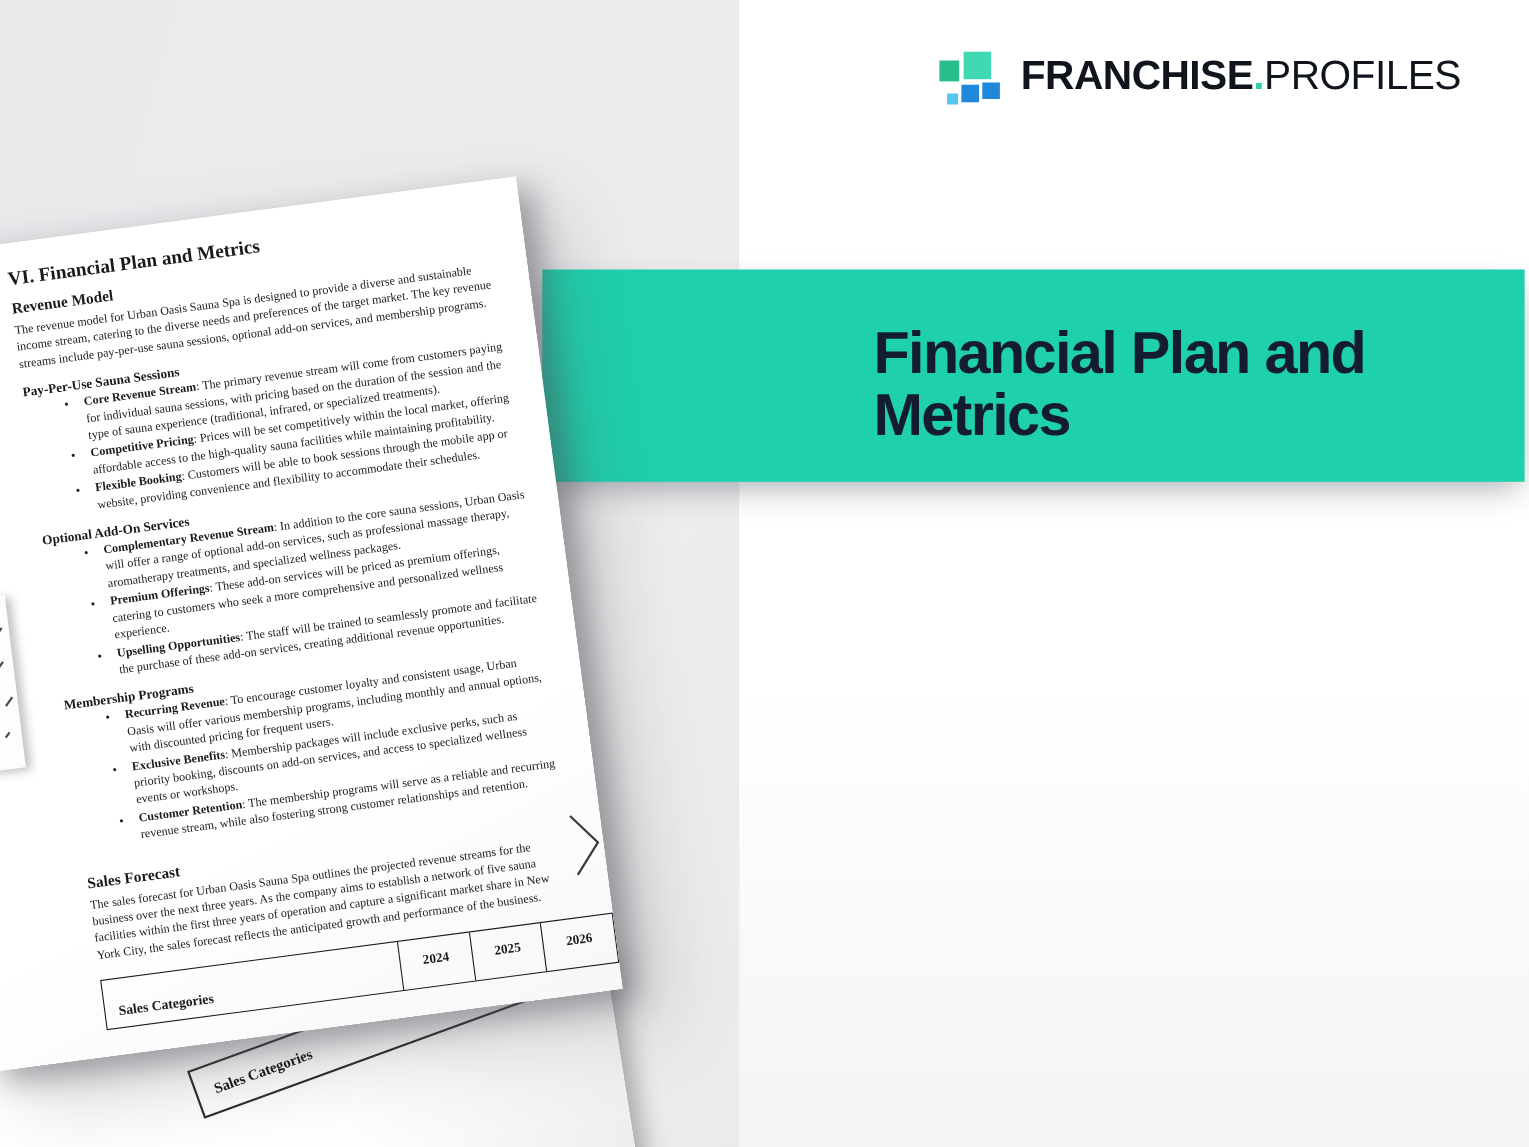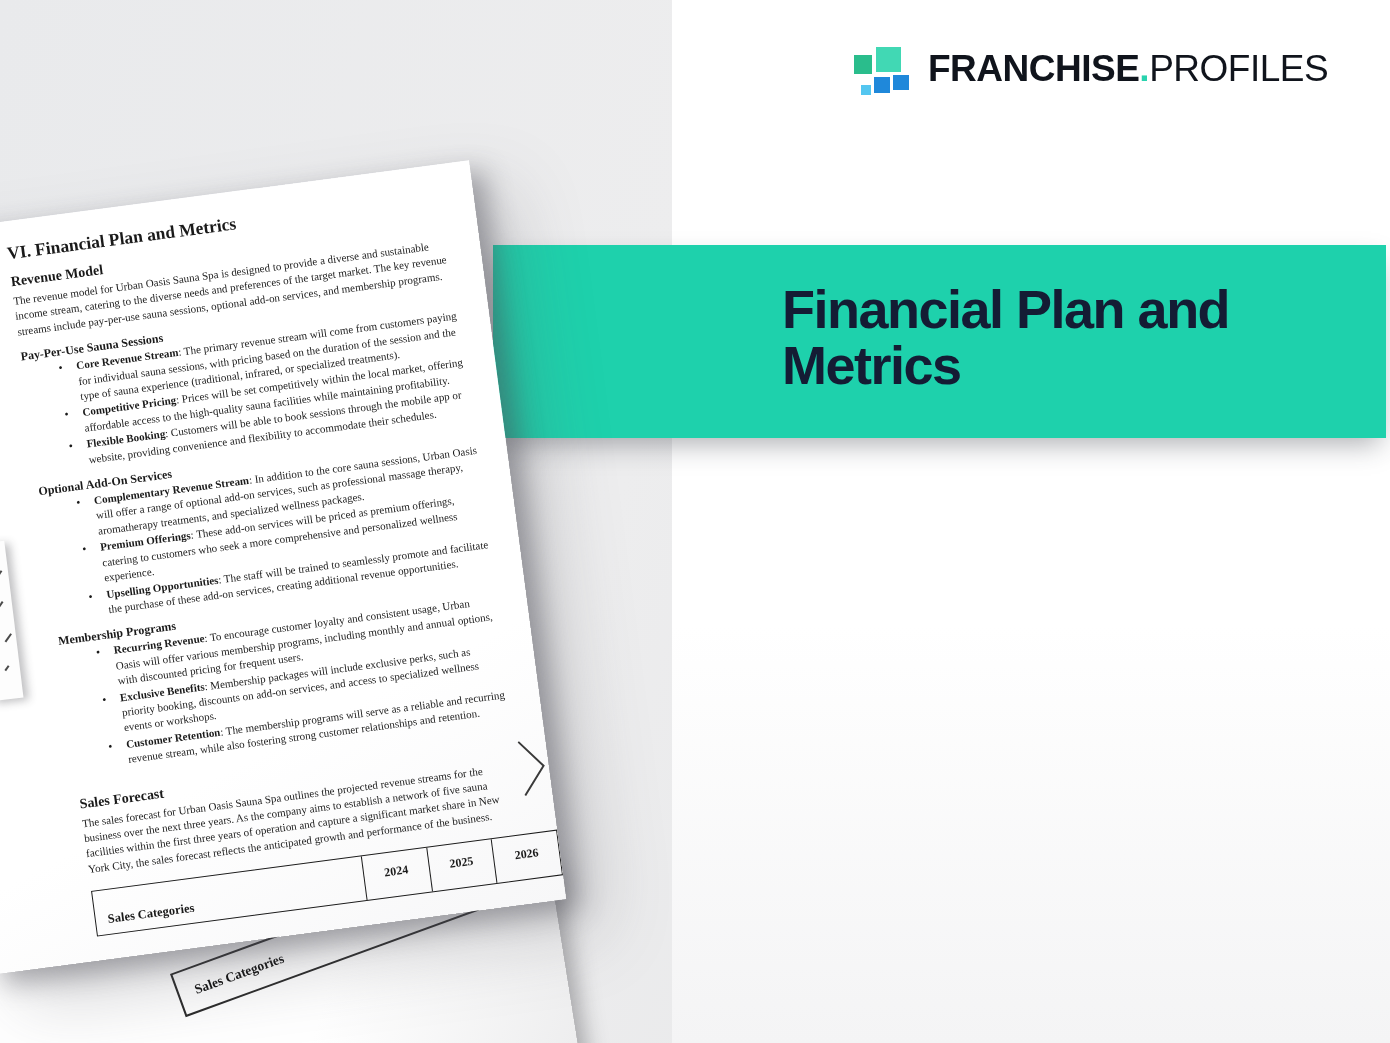--- a/index.html
+++ b/index.html
@@ -26,21 +26,21 @@
   .wordmark .w1{font-weight:700;}
   .wordmark .wdot{font-weight:700;color:#29d3ae;}
   .wordmark .w2{font-weight:300;}
   
   .banner{
     position:absolute;left:493px;top:245px;width:893px;height:193px;
     background:#1ed1ac;z-index:2;
     box-shadow:0 12px 26px -6px rgba(40,45,55,.38);
   }
   .banner h1{
-    margin:0;padding:36px 0 0 289px;
+    margin:12px;padding:36px 0 0 289px;
     font-size:54px;line-height:1.04;font-weight:700;letter-spacing:-1.5px;
     color:#141c34;white-space:pre-line;
   }
   
   .sheet{position:absolute;background:#ffffff;}
   .stack-shadow{
     position:absolute;left:-70px;top:950px;width:540px;height:140px;
     background:radial-gradient(ellipse at 45% 50%,rgba(30,30,35,.22),rgba(30,30,35,0) 70%);
     transform:rotate(-12deg);z-index:2;
   }

